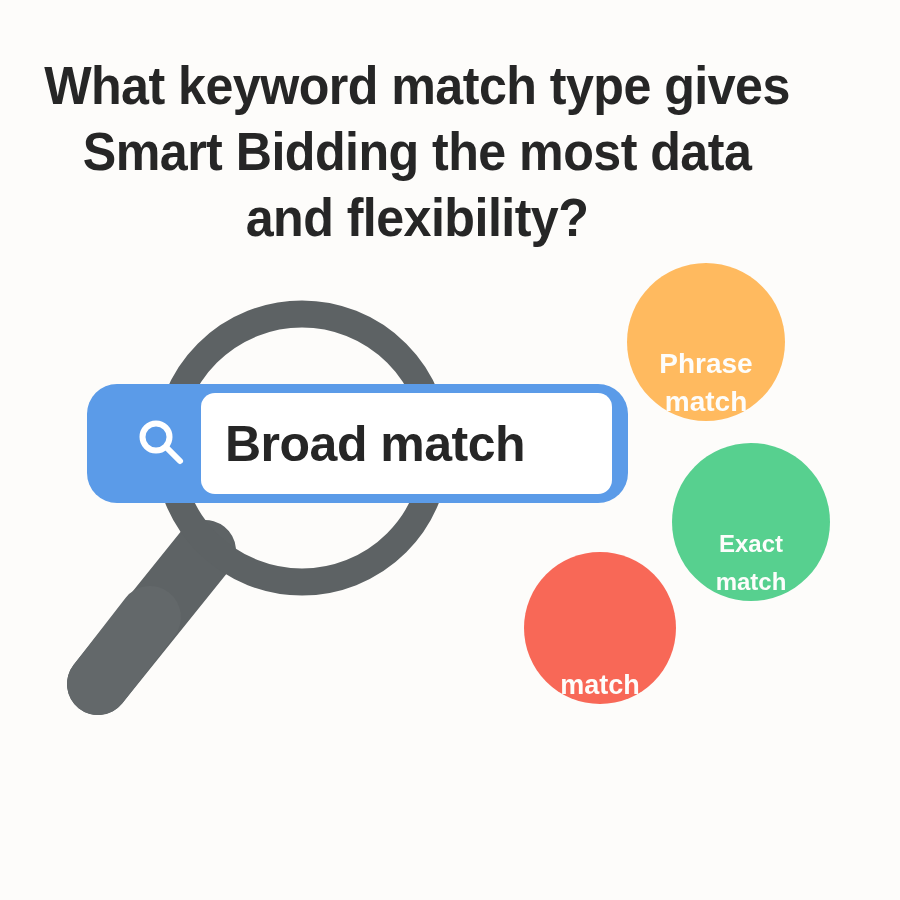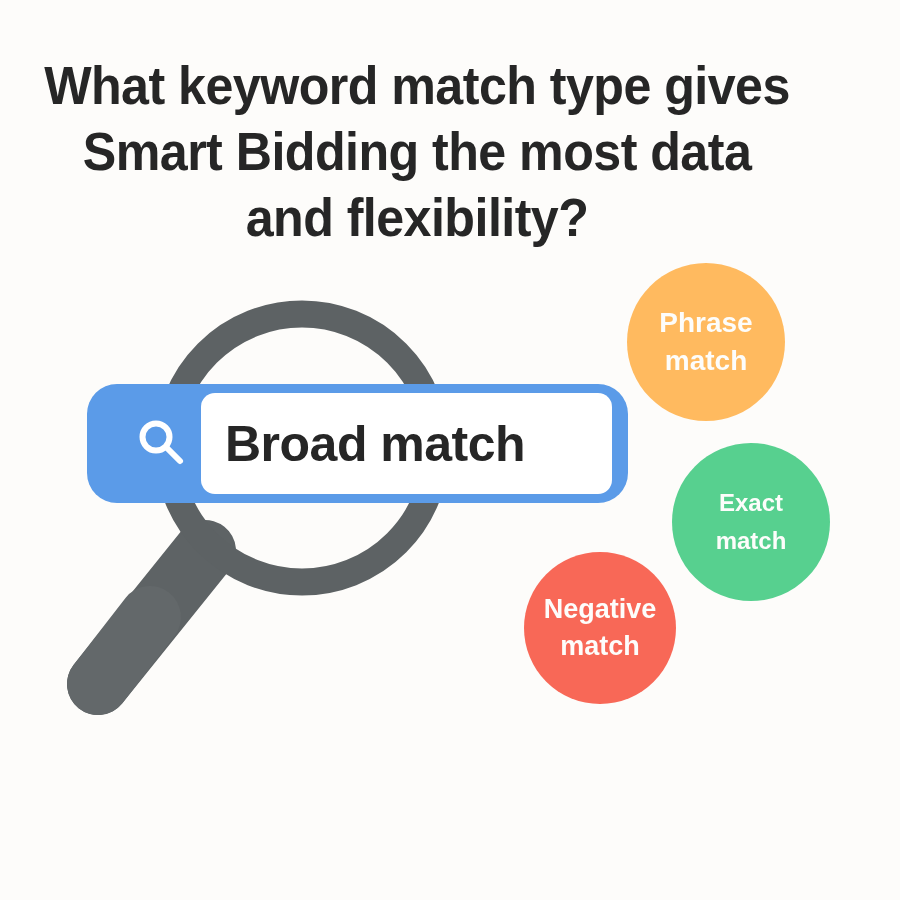--- a/index.html
+++ b/index.html
@@ -89,21 +89,21 @@
     white-space:nowrap;
   }
 
   
   .bubble {
     position:absolute;
     border-radius:50%;
     display:flex;
     flex-direction:column;
     align-items:center;
-    justify-content:center;
+    justify-content:flex-end;
     color:#fdfdfb;
     font-family:"Liberation Sans", sans-serif;
     font-weight:bold;
     text-align:center;
     user-select:none;
   }
   .bubble .l1, .bubble .l2 { display:block; white-space:nowrap; }
 
   #bubble-phrase {
     left:627px; top:263px;
@@ -164,17 +164,16 @@
     <span class="l1">Phrase</span>
     <span class="l2">match</span>
   </div>
 
   <div class="bubble" id="bubble-exact">
     <span class="l1">Exact</span>
     <span class="l2">match</span>
   </div>
 
   <div class="bubble" id="bubble-negative">
-    <span class="l1">Negative</span>
     <span class="l2">match</span>
   </div>
 
 </div>
 
 </body></html>

